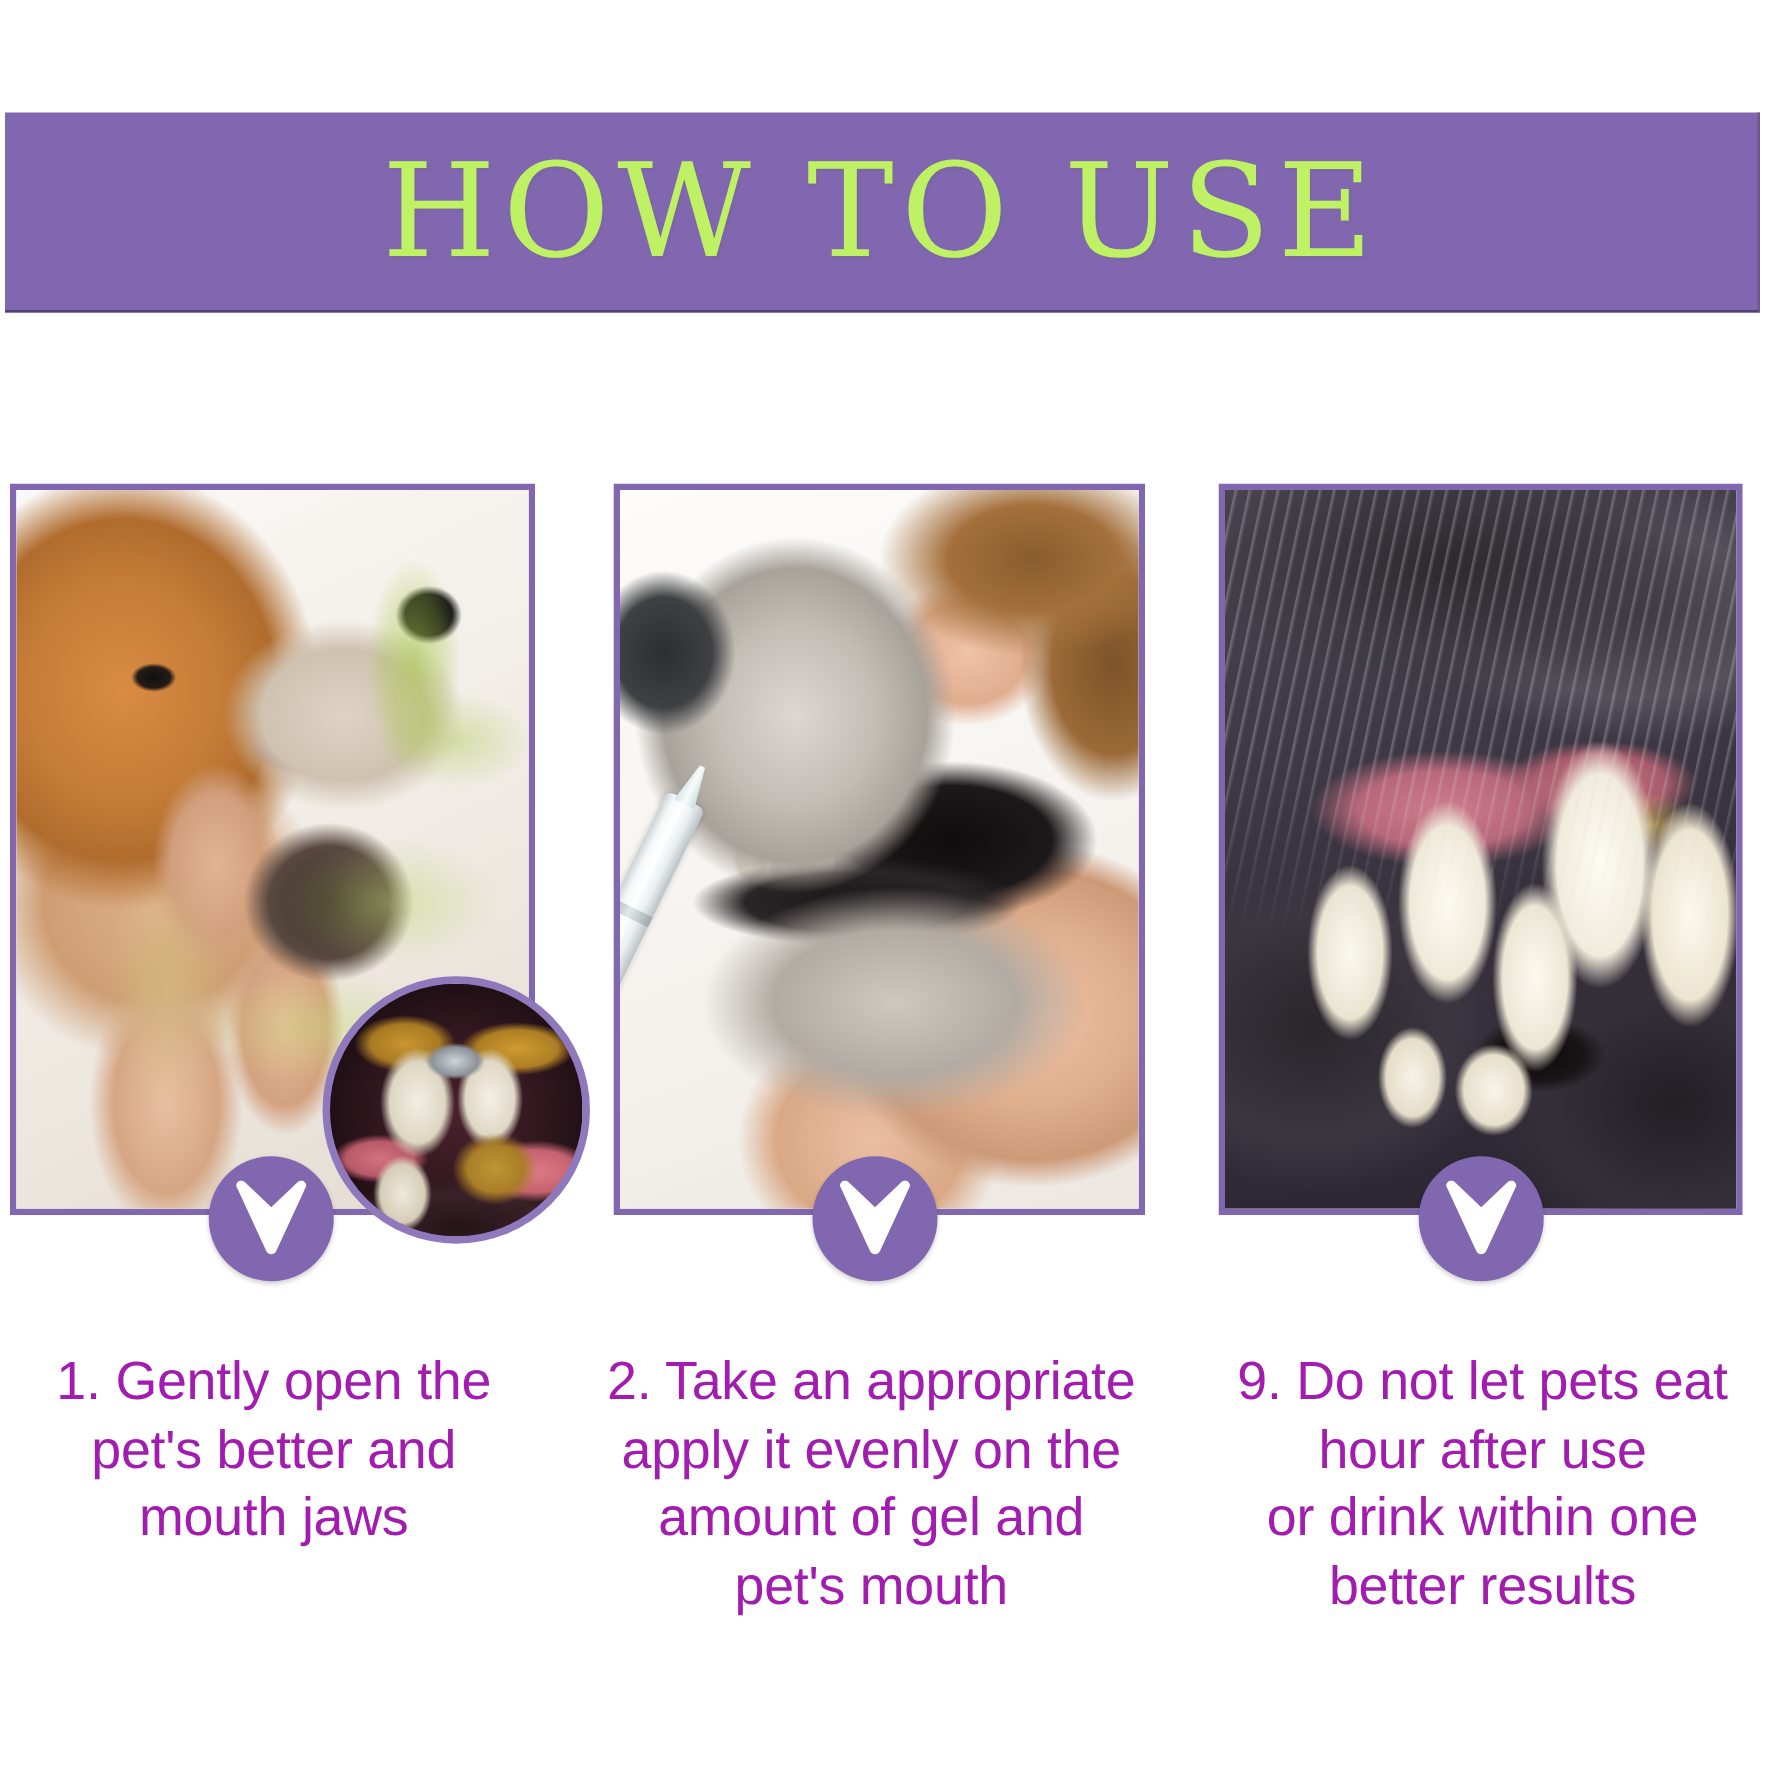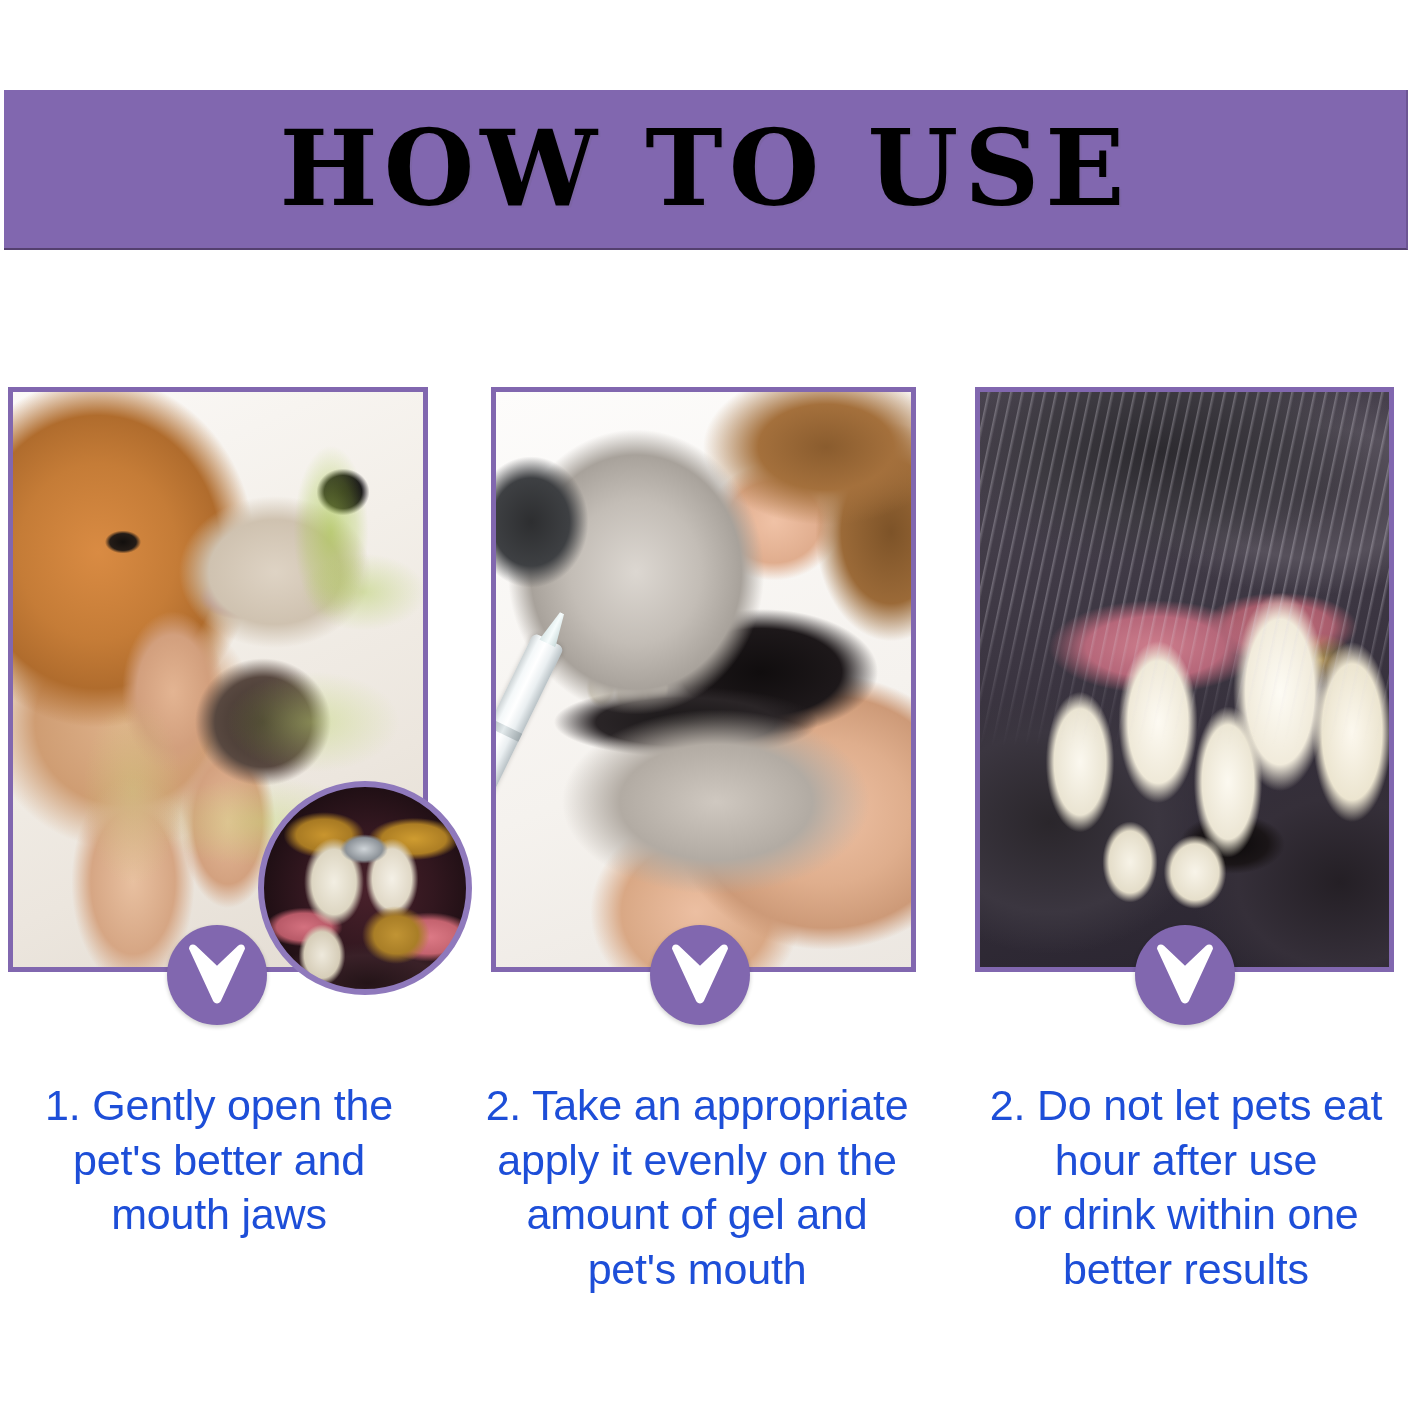--- a/index.html
+++ b/index.html
@@ -27,23 +27,23 @@
     border-bottom: 2px solid #54406f;
     box-sizing: border-box;
   }
   #header-title {
     position: absolute;
     left: 0;
     right: 0;
     top: 50%;
     transform: translateY(-50%);
     text-align: center;
-    color: #000000;
+    color: #bef264;
     font-family: "DejaVu Serif", serif;
-    font-weight: bold;
+    font-weight: normal;
     font-size: 104px;
     letter-spacing: 6px;
     line-height: 1;
     white-space: nowrap;
     text-shadow: 2px 2px 0 rgba(120,100,155,0.45);
   }
 
   
   .panel {
     position: absolute;
@@ -234,21 +234,21 @@
     width: 58px;
     height: 62px;
     transform: translate(-50%, -52%);
   }
 
   
   .caption {
     position: absolute;
     top: 1078px;
     text-align: center;
-    color: #1d4ed8;
+    color: #a21caf;
     font-family: "Liberation Sans", sans-serif;
     font-size: 43px;
     line-height: 1.27;
     letter-spacing: -0.2px;
   }
   #caption-1 { left: 4px;   width: 430px; }
   #caption-2 { left: 467px; width: 460px; }
   #caption-3 { left: 960px; width: 452px; }
   .caption-line { display: block; white-space: nowrap; }
 </style>
@@ -305,17 +305,17 @@
 </div>
 
 <div class="caption" id="caption-2">
   <span class="caption-line">2. Take an appropriate</span>
   <span class="caption-line">apply it evenly on the</span>
   <span class="caption-line">amount of gel and</span>
   <span class="caption-line">pet's mouth</span>
 </div>
 
 <div class="caption" id="caption-3">
-  <span class="caption-line">2. Do not let pets eat</span>
+  <span class="caption-line">9. Do not let pets eat</span>
   <span class="caption-line">hour after use</span>
   <span class="caption-line">or drink within one</span>
   <span class="caption-line">better results</span>
 </div>
 
 </body></html>

